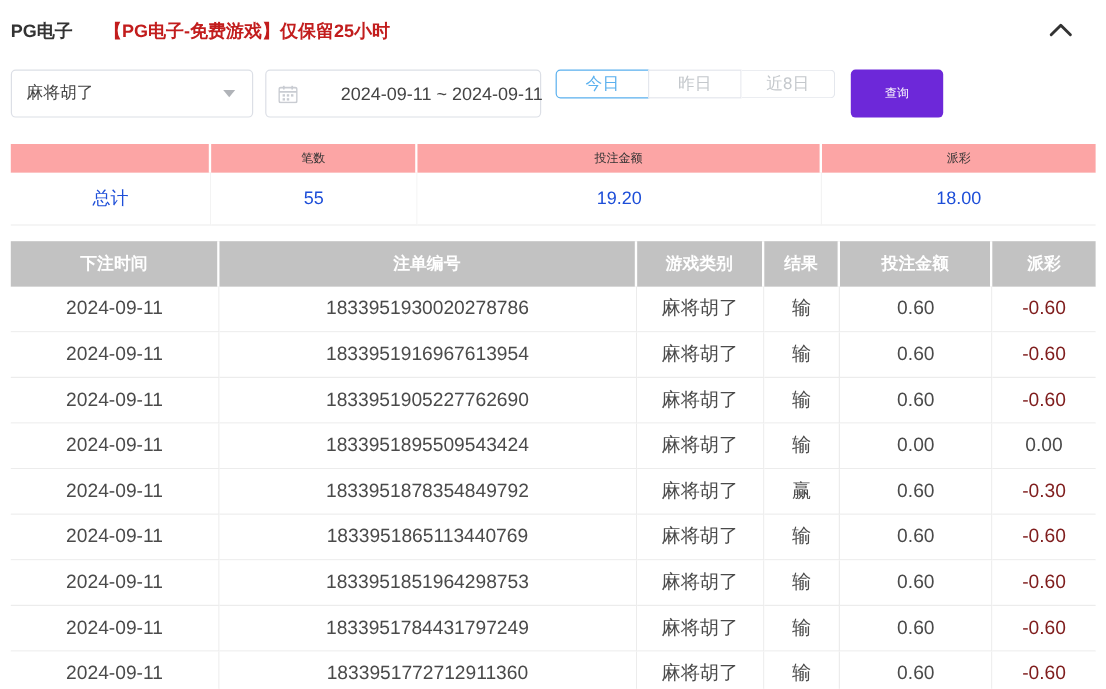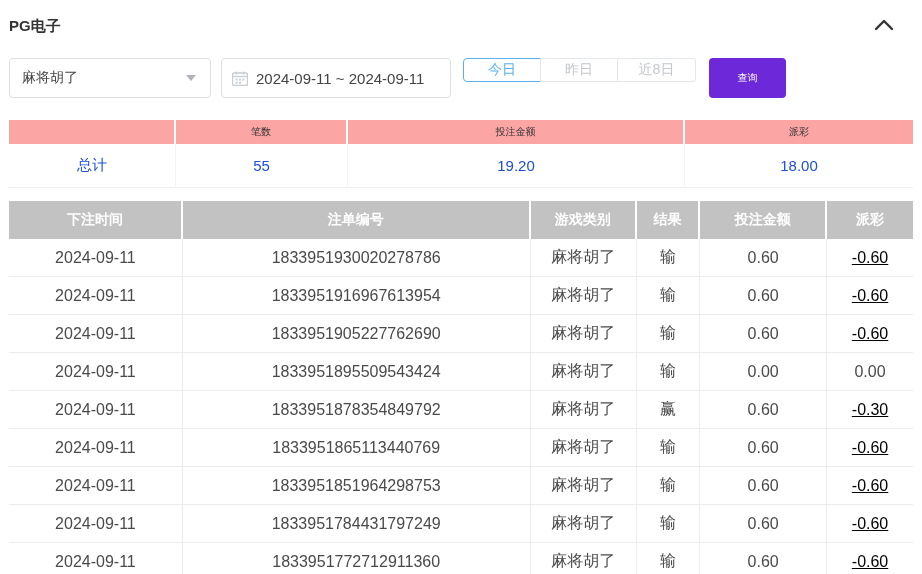--- a/index.html
+++ b/index.html
@@ -15,21 +15,21 @@
     background:none; border:none; cursor:pointer; display:flex; align-items:center; justify-content:center; }
 
   
   .filter-bar { display:flex; align-items:center; margin-top:20px; height:40px; }
   .select-box { width:202px; height:40px; border:1px solid #dcdfe6; border-radius:4px;
     background:#fff; display:flex; align-items:center; padding:0 12px; font-size:14px; color:#444; cursor:pointer; }
   .select-box .sel-text { flex:1; }
   .caret-down { width:0; height:0; border-left:5px solid transparent; border-right:5px solid transparent;
     border-top:6px solid #b0b3b8; margin-right:2px; }
   .date-box { width:230px; height:40px; border:1px solid #dcdfe6; border-radius:4px; margin-left:10px;
-    background:#fff; display:flex; align-items:center; padding:0 10px; font-size:15px; color:#444; cursor:pointer; }
+    background:#fff; display:flex; align-items:center; padding:0 10px; font-size:15px; color:#444; cursor:pointer;gap:28px; }
   .cal-icon { width:16px; height:15px; margin-right:8px; position:relative; flex:none; }
   .date-text { white-space:nowrap; }
 
   .quick-group { display:flex; margin-left:12px; height:40px; }
   .quick-btn { width:78px; height:24px; background:#fff; font-size:14px; cursor:pointer;
     border:1px solid #e4e7ed; color:#c4c8cc; }
   .quick-btn.first { border-radius:4px 0 0 4px; }
   .quick-btn.last { border-radius:0 4px 4px 0; border-left:none; }
   .quick-btn.mid { border-left:none; }
   .quick-btn.active { border:1px solid #5ab0ee; color:#5ab0ee; background:#fff; }
@@ -49,35 +49,36 @@
     border-bottom:1px solid #efefef; border-right:1px solid #f3f3f3; }
   .summary-table td:last-child { border-right:none; }
 
   .records-table { margin-top:13px; }
   .records-table th { background:#c2c2c2; color:#fff; height:38px; font-size:14px; font-weight:bold;
     border-right:2px solid #fff; }
   .records-table th:last-child { border-right:none; }
   .records-table td { height:38px; font-size:16px; color:#4a4a4a; background:#fff;
     border-bottom:1px solid #ececec; border-right:1px solid #ececec; }
   .records-table td:last-child { border-right:none; }
-  .records-table td.neg { color:#000000;text-decoration:underline; }
+  .records-table td.neg { color:#7f1d1d; }
   .bet-id { color:#555; }
 
   
   .sum-c0{width:167px;} .sum-c1{width:172px;} .sum-c2{width:337px;} .sum-c3{width:228px;}
   .rec-c0{width:170px;} .rec-c1{width:340px;} .rec-c2{width:104px;} .rec-c3{width:62px;}
   .rec-c4{width:124px;} .rec-c5{width:84px;}
 </style>
 </head>
 <body>
 
 <div class="page">
 
   <div class="top-header">
     <span class="app-title">PG电子</span>
+    <span class="notice">【PG电子-免费游戏】仅保留25小时</span>
     <button class="collapse-btn">
       <span>
         <svg width="20" height="12" viewBox="0 0 20 12">
             <polyline points="2,10 10,2 18,10" fill="none" stroke="#333" stroke-width="2.4" stroke-linecap="round" stroke-linejoin="round"></polyline>
           </svg>
       </span>
     </button>
   </div>
 
   <div class="filter-bar">

